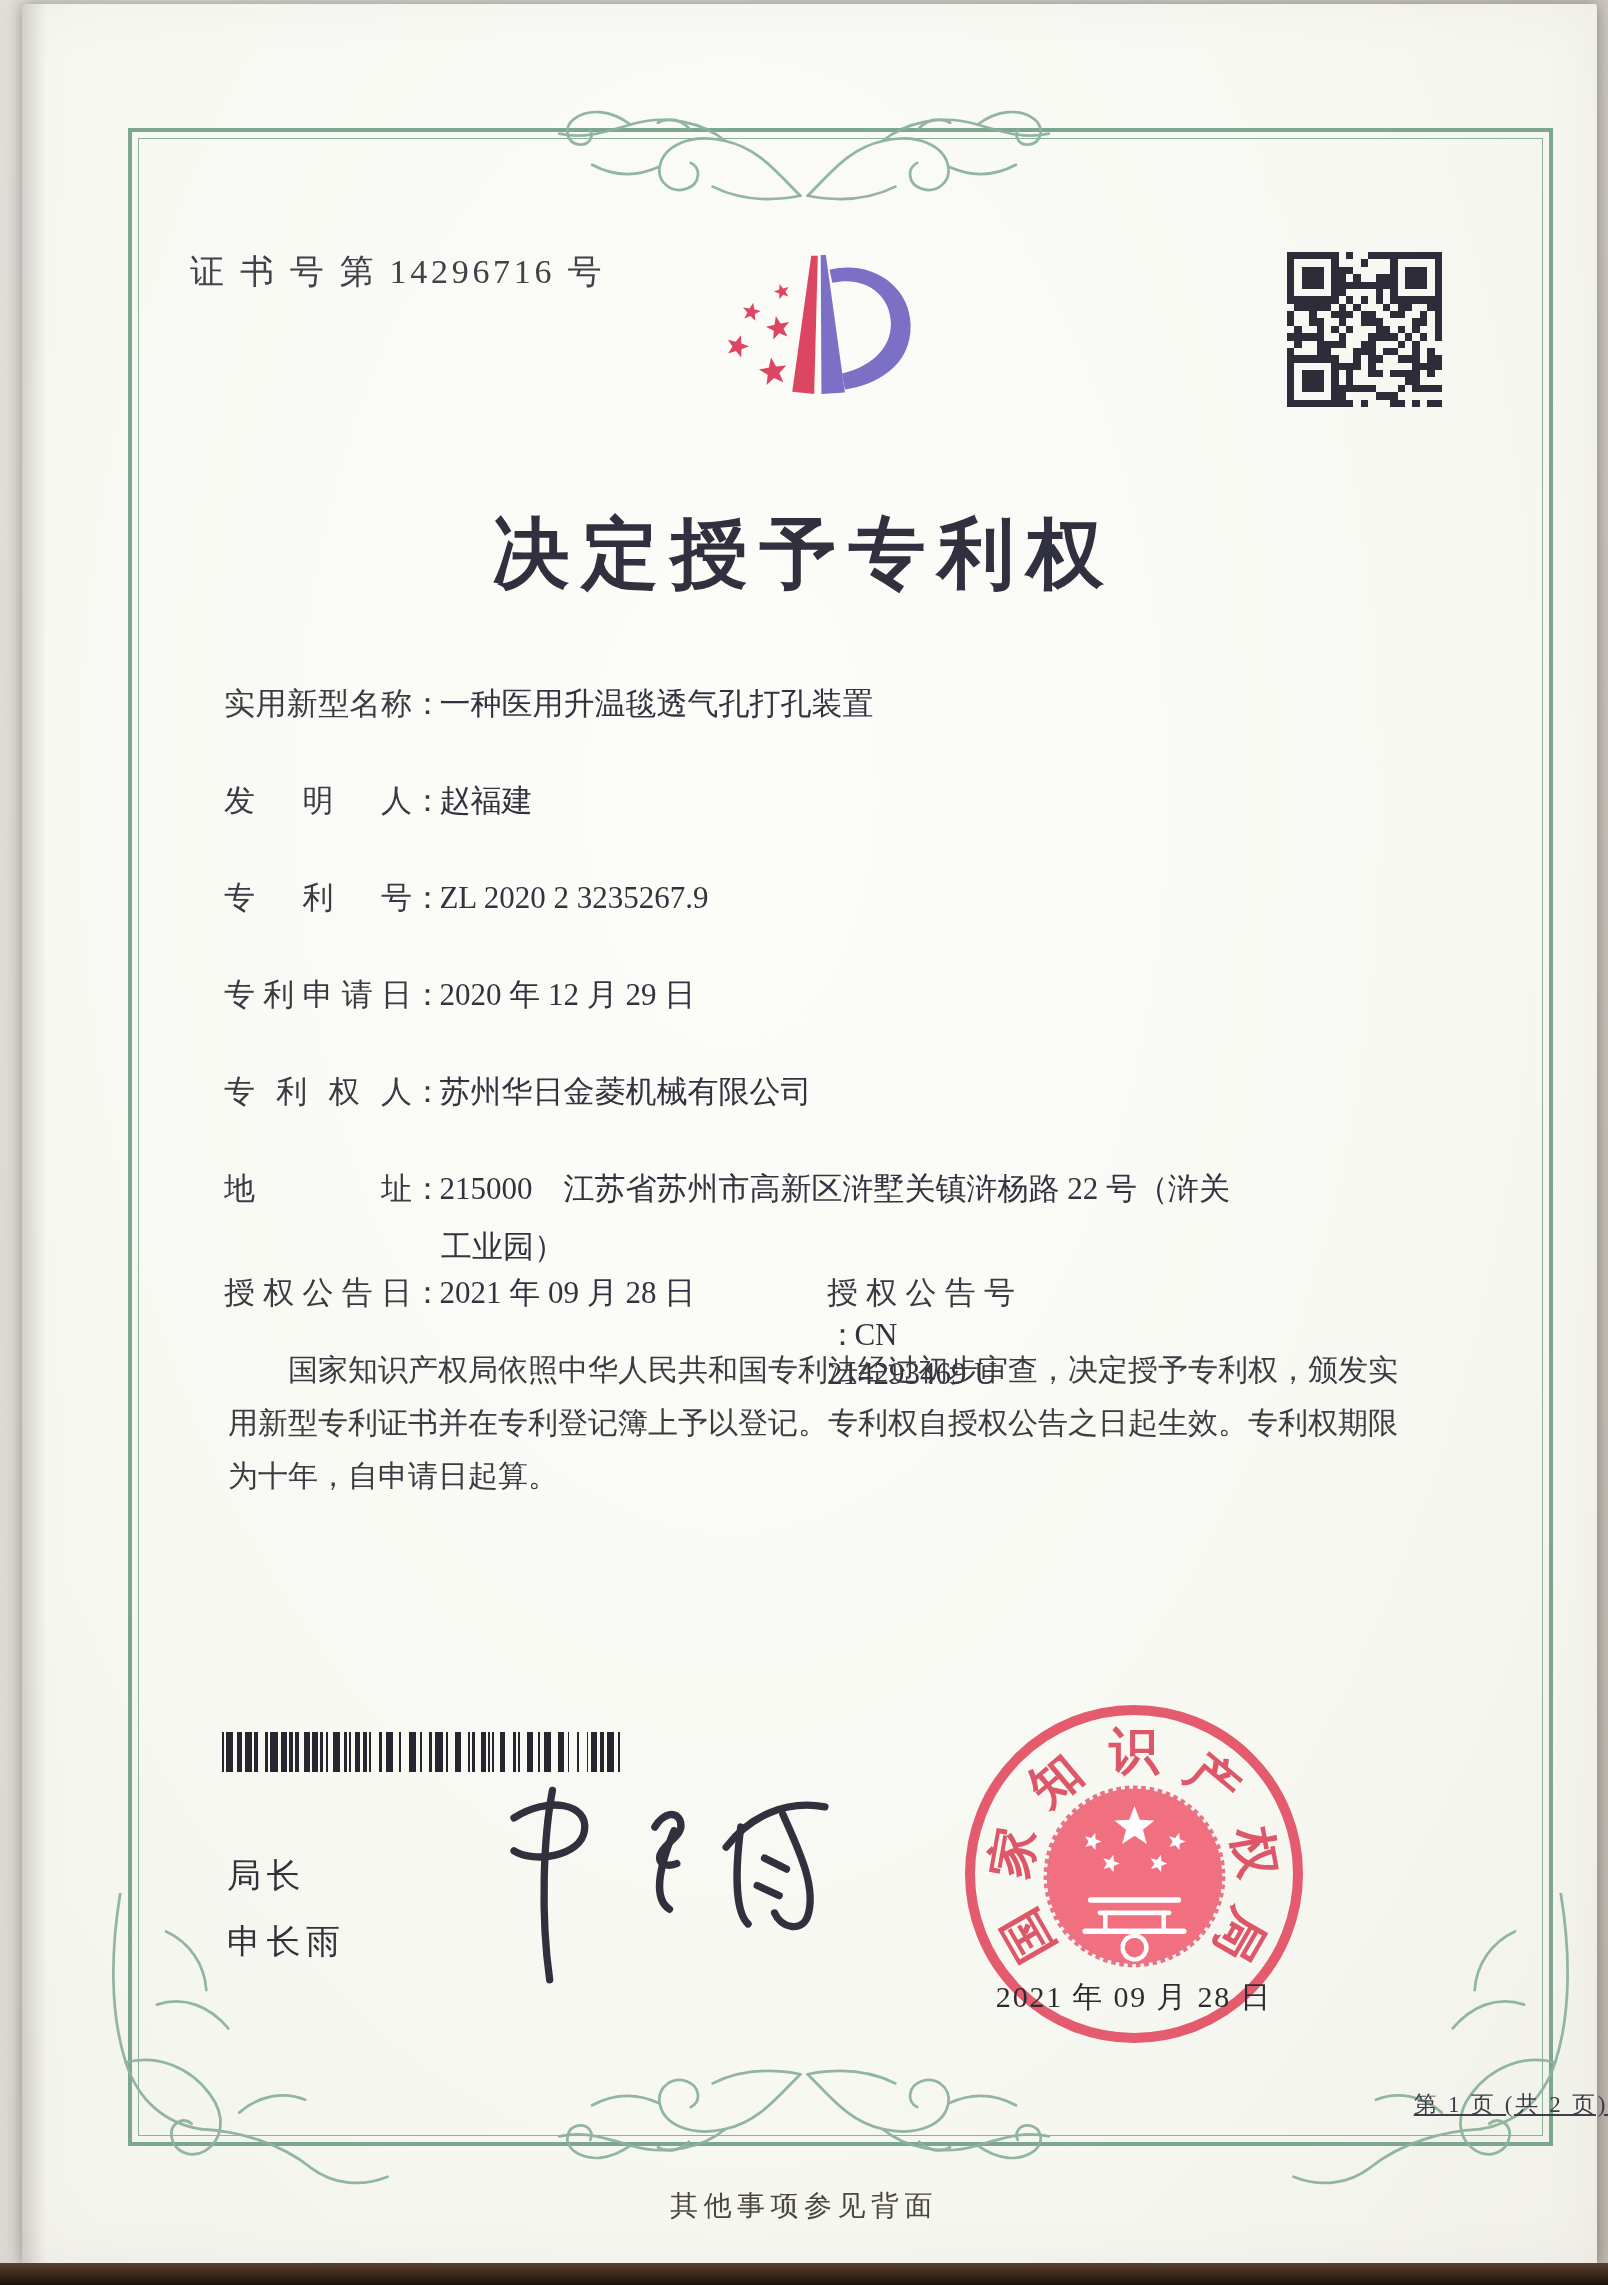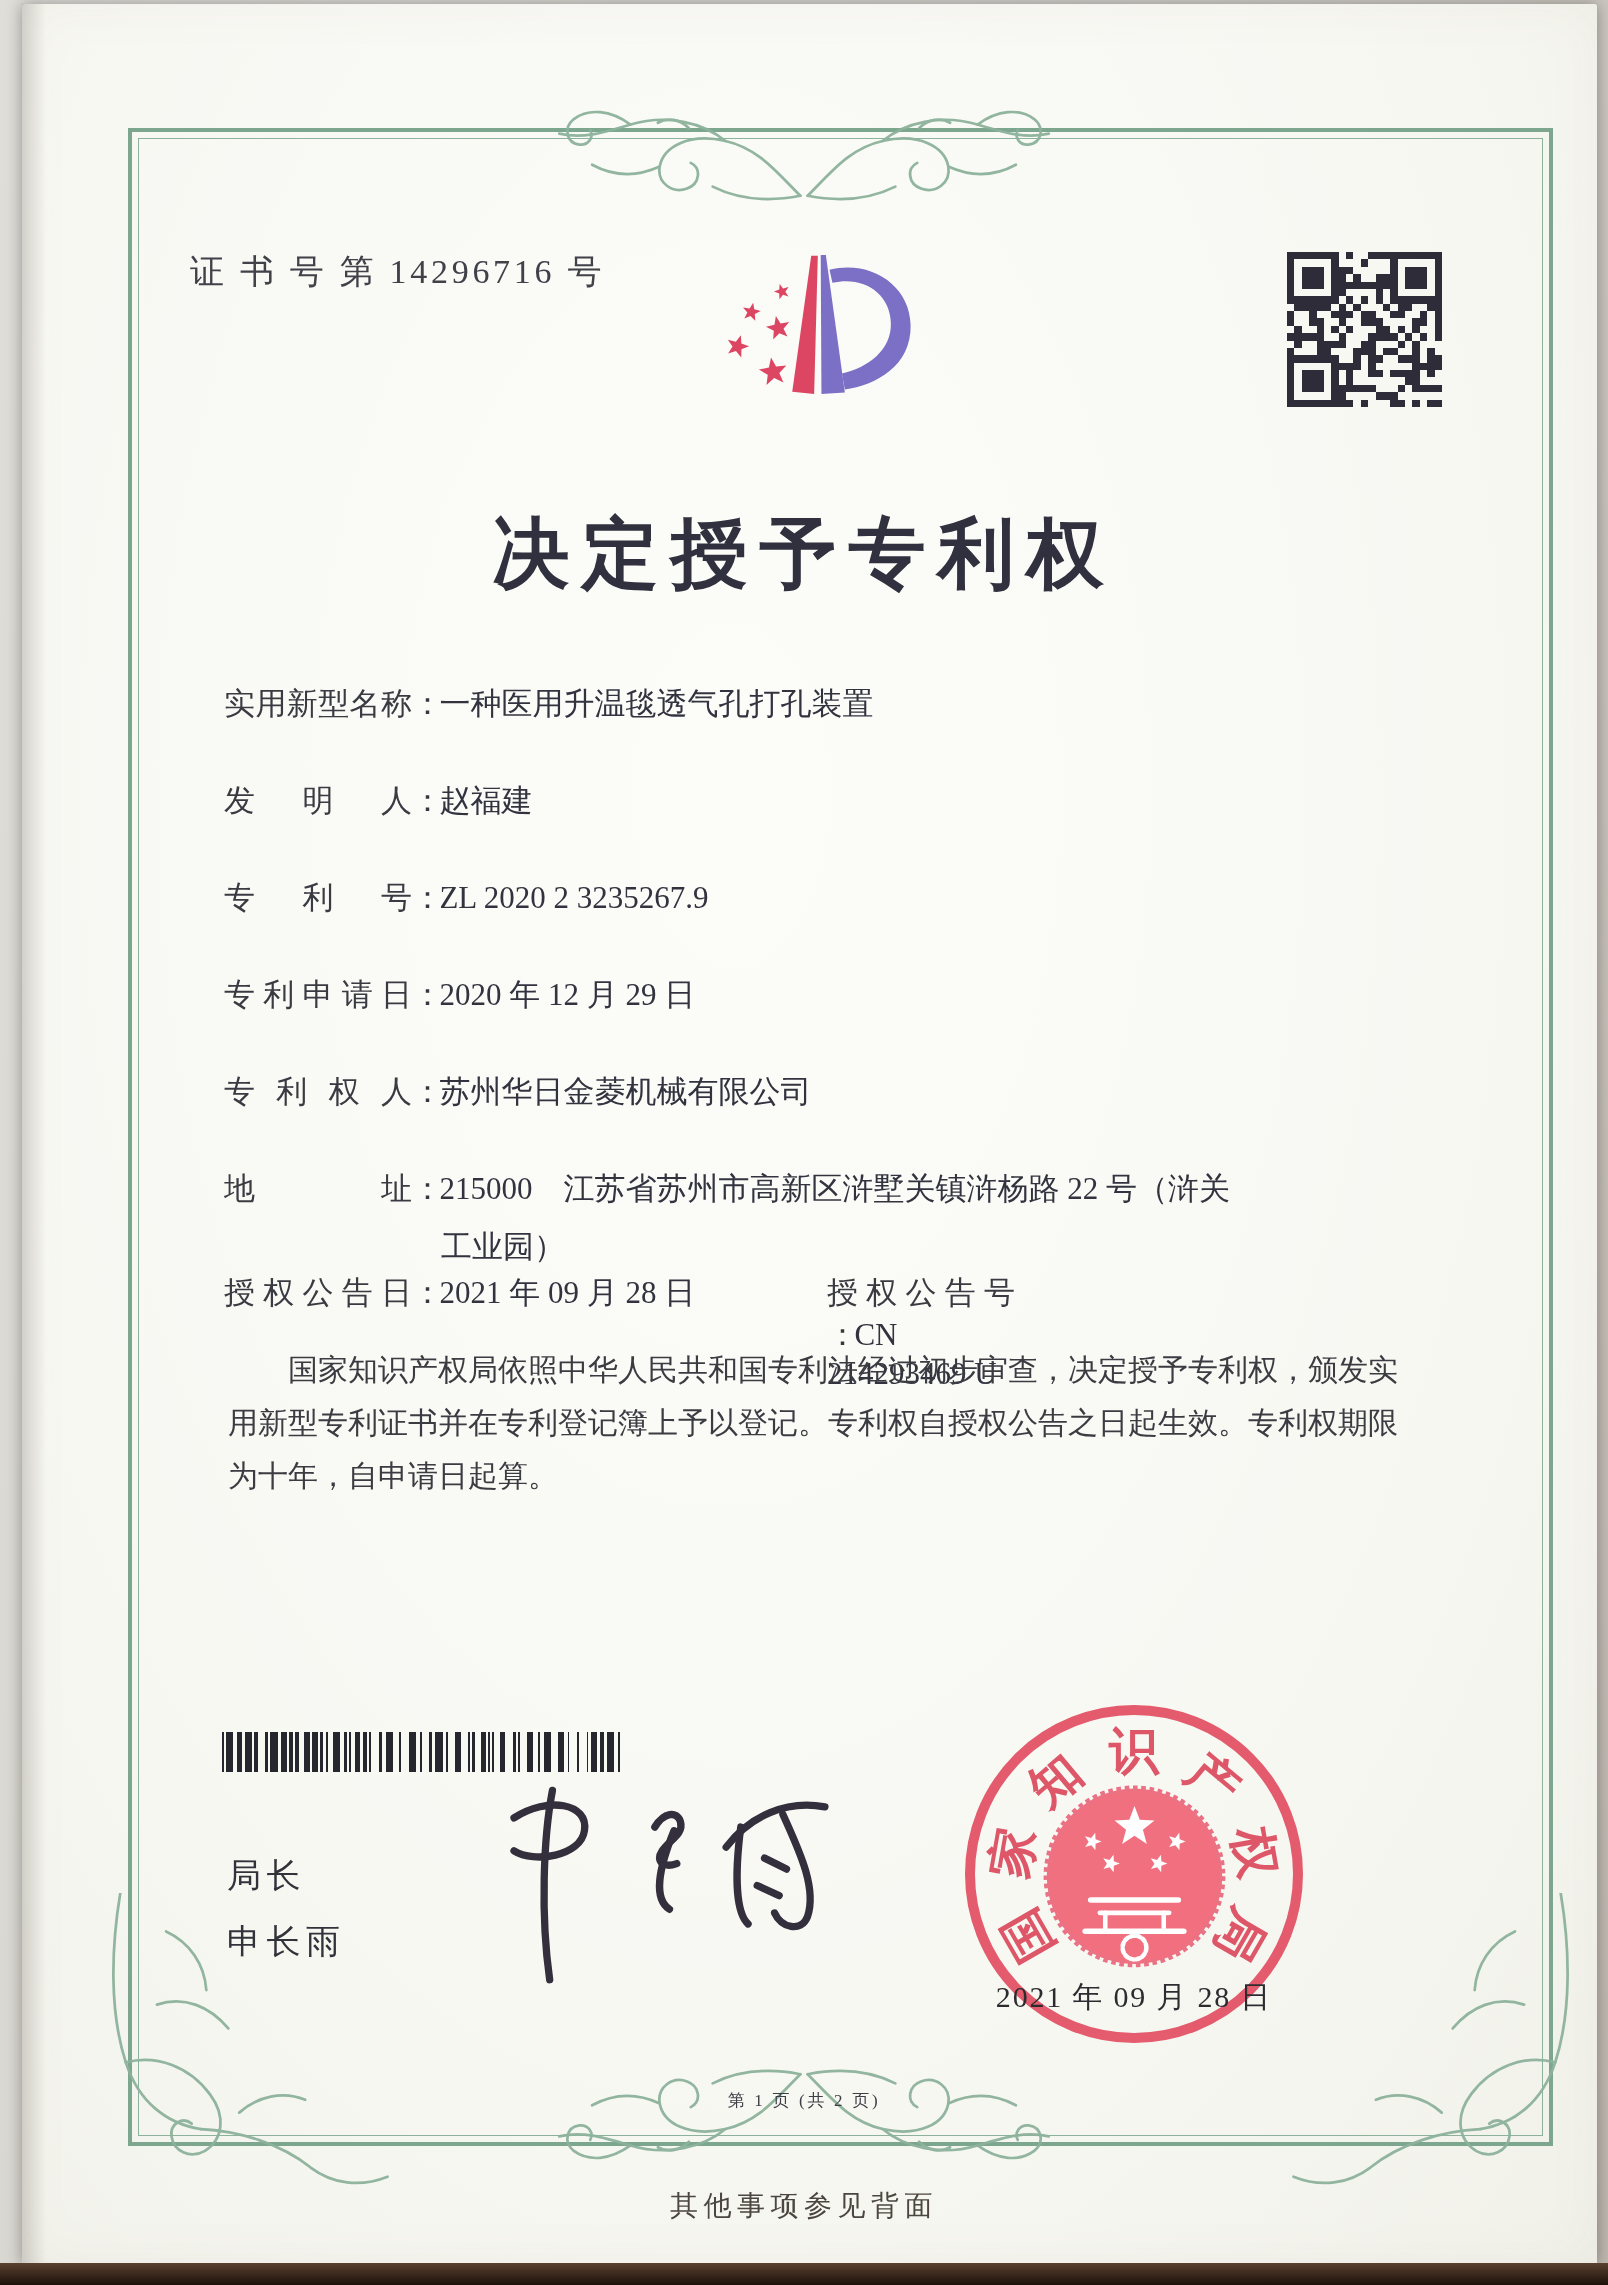--- a/index.html
+++ b/index.html
@@ -59,21 +59,21 @@
   .seal-ring{position:absolute;inset:9.1px;border:10px solid #e25063;border-radius:50%;}
   .seal-char{
     position:absolute;inset:22px;text-align:center;font-size:50px;font-weight:700;
     color:#dc4b5f;font-family:"Liberation Serif","DejaVu Serif",serif;
   }
   .seal-emblem{position:absolute;left:78px;top:78px;}
   .seal-date{
     position:absolute;left:-9.1px;right:-9.1px;top:281px;text-align:center;font-size:30px;
     color:#1c1c22;letter-spacing:1.8px;white-space:nowrap;
   }
-  .page-info{left:0;right:0;top:2089px;text-align:center;font-size:17px;color:#3e3e46;letter-spacing:2.7px;}
+  .page-info{left:0;right:0;top:2089px;text-align:right;font-size:23px;color:#3e3e46;letter-spacing:2.7px;text-decoration:underline;}
   .back-note{left:0;right:0;top:2187px;text-align:center;font-size:28px;color:#4b463f;letter-spacing:5.5px;}
   .qr{position:absolute;left:1287px;top:252px;}
   .logo{position:absolute;left:702px;top:239px;}
 </style>
 </head>
 <body>
 
 <div class="paper"></div>
 <div class="paper-edge"></div>
 

